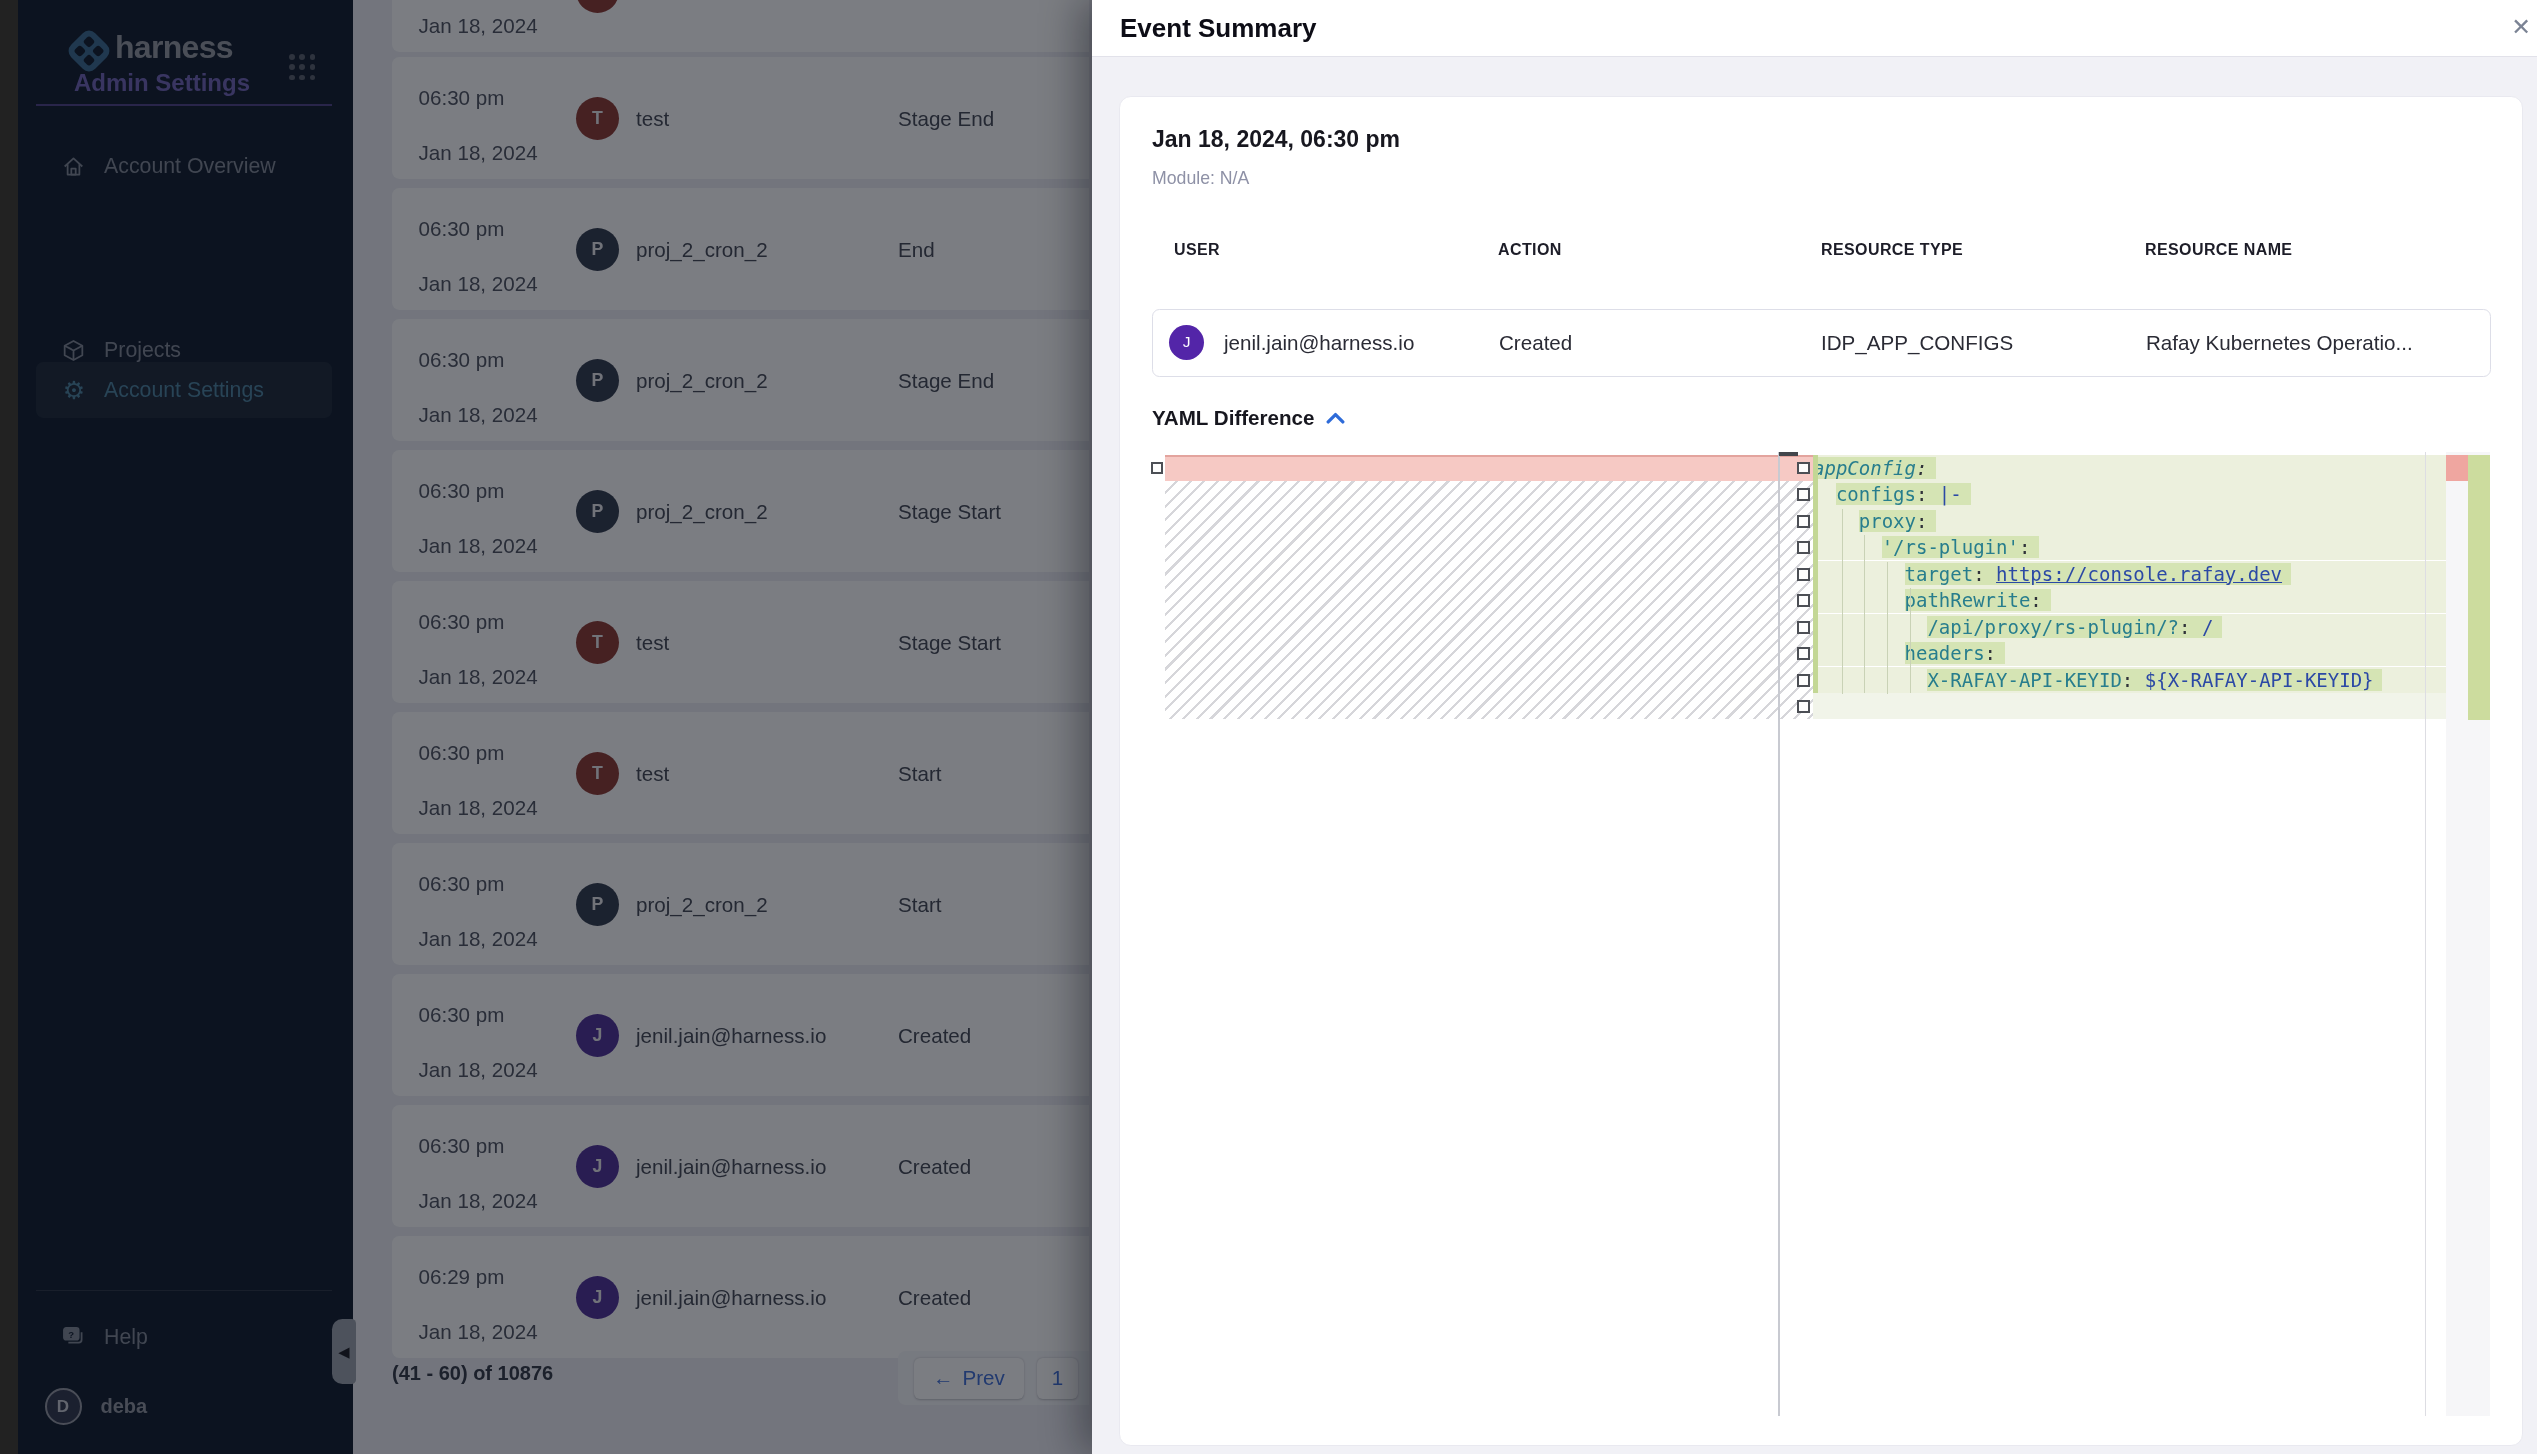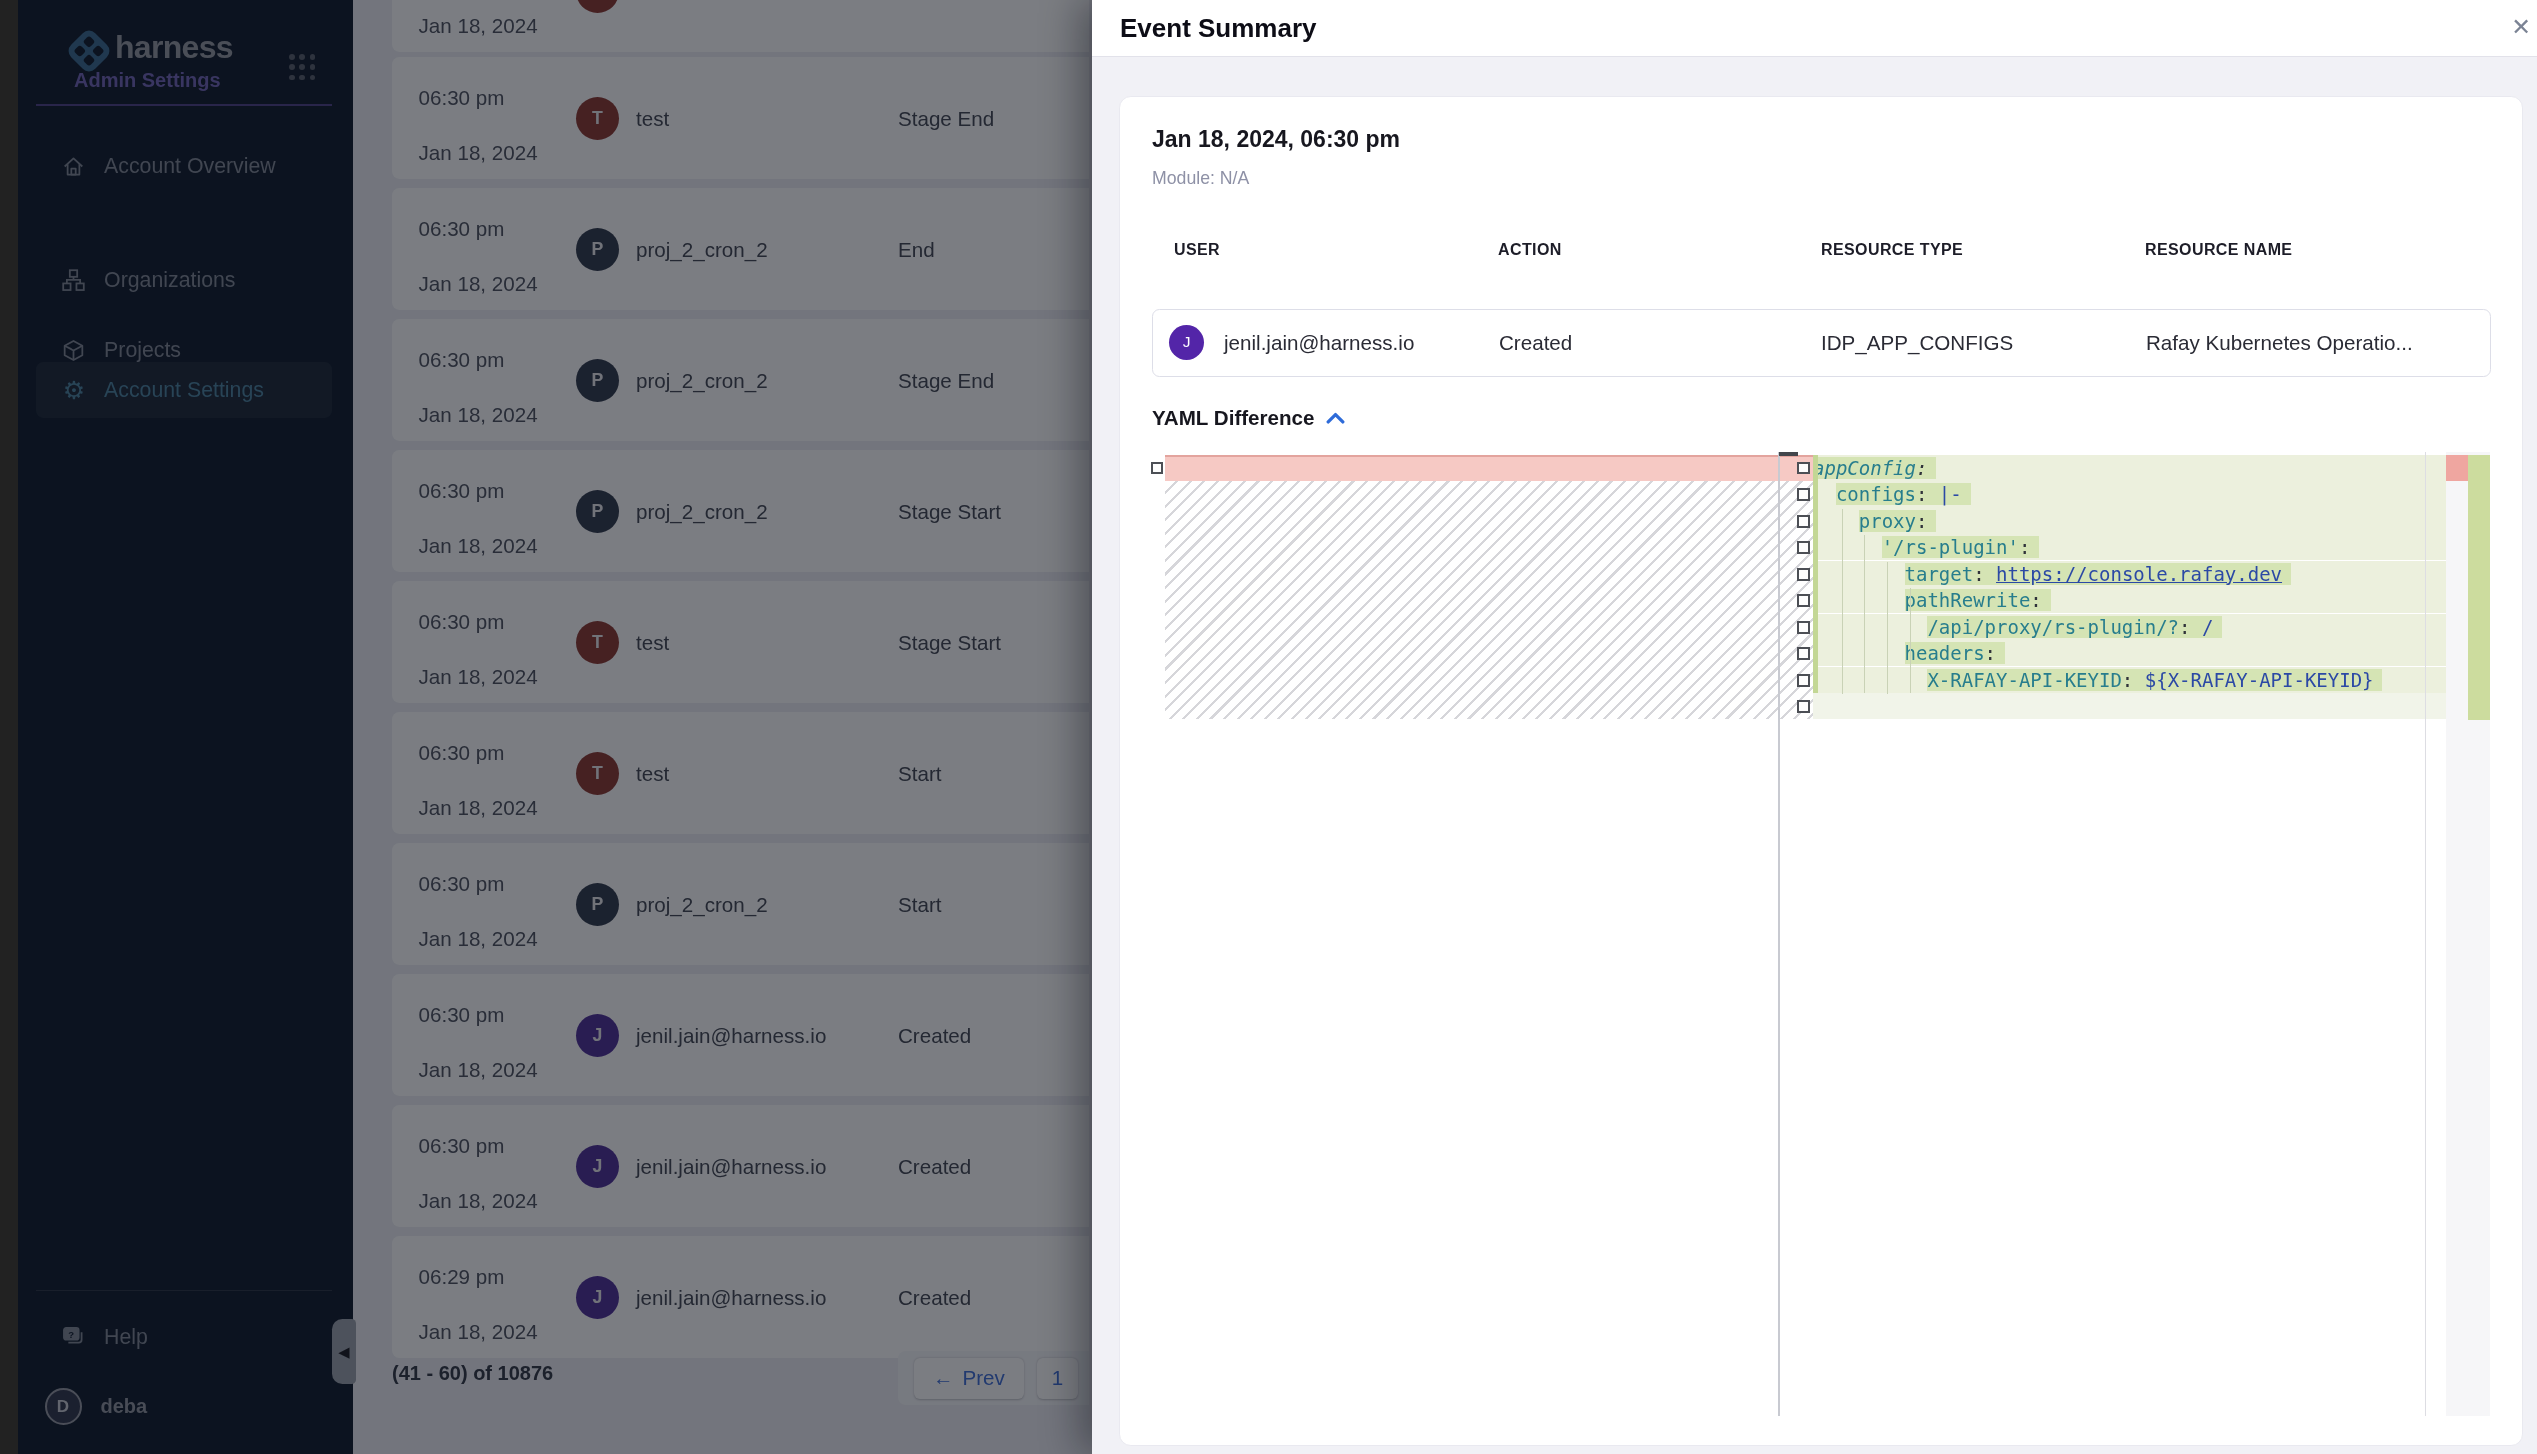--- a/index.html
+++ b/index.html
@@ -10,21 +10,21 @@
   }
   
   #sidebar { position:absolute; left:0; top:0; width:335px; height:1454px; background:#0a1627; z-index:1; }
   .logo-mark { position:absolute; left:54px; top:34px; width:34px; height:34px; transform:rotate(45deg);
     border-radius:8.8px; background:#35678e; display:grid; grid-template-columns:9.6px 9.6px; gap:3.7px;
     justify-content:center; align-content:center; }
   .logo-mark i { width:9.6px; height:9.6px; border-radius:2.9px; background:#0a1627; }
   .logo-text { position:absolute; left:97px; top:29px; font-size:32px; font-weight:700; color:#93979f; letter-spacing:-0.7px; }
   .grid-icon { position:absolute; left:271px; top:54px; width:28px; display:grid; grid-template-columns:repeat(3,5.9px); gap:4.4px; cursor:pointer; }
   .grid-icon i { width:5.9px; height:5.9px; border-radius:50%; background:#565c68; }
-  .admin-label { position:absolute; left:56px; top:69px; font-size:20px; font-weight:600; color:#6e61b5; }
+  .admin-label { position:absolute; left:56px; top:69px; font-size:24px; font-weight:600; color:#6e61b5; }
   .side-div1 { position:absolute; left:18.4px; top:104px; width:296px; height:2.2px; background:#4a3d83; }
   .side-div2 { position:absolute; left:18.4px; top:1290px; width:296px; height:0.7px; background:#26303f; }
   .nav-item { position:absolute; left:18.4px; width:296px; height:56px; display:flex; align-items:center;
     gap:17.7px; padding-left:25px; color:#7e8593; font-size:21.3px; cursor:pointer; border-radius:7.4px; }
   .nav-item.active { background:rgba(255,255,255,0.055); color:#47809e; }
   .nav-item svg { flex:0 0 auto; }
   .gear-glyph { font-size:25px; line-height:25px; width:25px; text-align:center; }
   .user-row { position:absolute; left:26.5px; top:1388px; display:flex; align-items:center; gap:19px; cursor:pointer; }
   .d-avatar { width:37px; height:37px; border-radius:50%; border:2.2px solid #9296a1; background:#2c3147;
     color:#c7cad2; font-size:17px; font-weight:700; display:flex; align-items:center; justify-content:center; }
@@ -117,29 +117,20 @@
     <div class="side-div1"></div>
 
     <div class="nav-item" style="top:138px;">
       <svg width="25" height="25" viewBox="0 0 34 34" fill="none" stroke="currentColor" stroke-width="2.4" stroke-linejoin="round">
         <path d="M5 17 L17 6 L29 17"></path>
           <path d="M9 14 V28 H25 V14"></path>
           <rect x="14" y="20" width="6" height="8"></rect>
       </svg>
       <span>Account Overview</span>
     </div>
-    <div class="nav-item" style="top:252px;">
-      <svg width="25" height="25" viewBox="0 0 34 34" fill="none" stroke="currentColor" stroke-width="2.4">
-        <rect x="12" y="3" width="10" height="9"></rect>
-          <rect x="3" y="21" width="10" height="9"></rect>
-          <rect x="21" y="21" width="10" height="9"></rect>
-        <path d="M17 12 v4 M8 21 v-5 h18 v5"></path>
-      </svg>
-      <span>Organizations</span>
-    </div>
     <div class="nav-item" style="top:322px;">
       <svg width="25" height="25" viewBox="0 0 34 34" fill="none" stroke="currentColor" stroke-width="2.4" stroke-linejoin="round">
         <path d="M17 4 L29 10.5 V23.5 L17 30 L5 23.5 V10.5 Z"></path>
           <path d="M5 10.5 L17 17 L29 10.5 M17 17 V30 M9 12.5 l5 2.6"></path>
       </svg>
       <span>Projects</span>
     </div>
     <div class="nav-item active" style="top:362px;">
       <span class="gear-glyph">⚙</span>
       <span>Account Settings</span>

